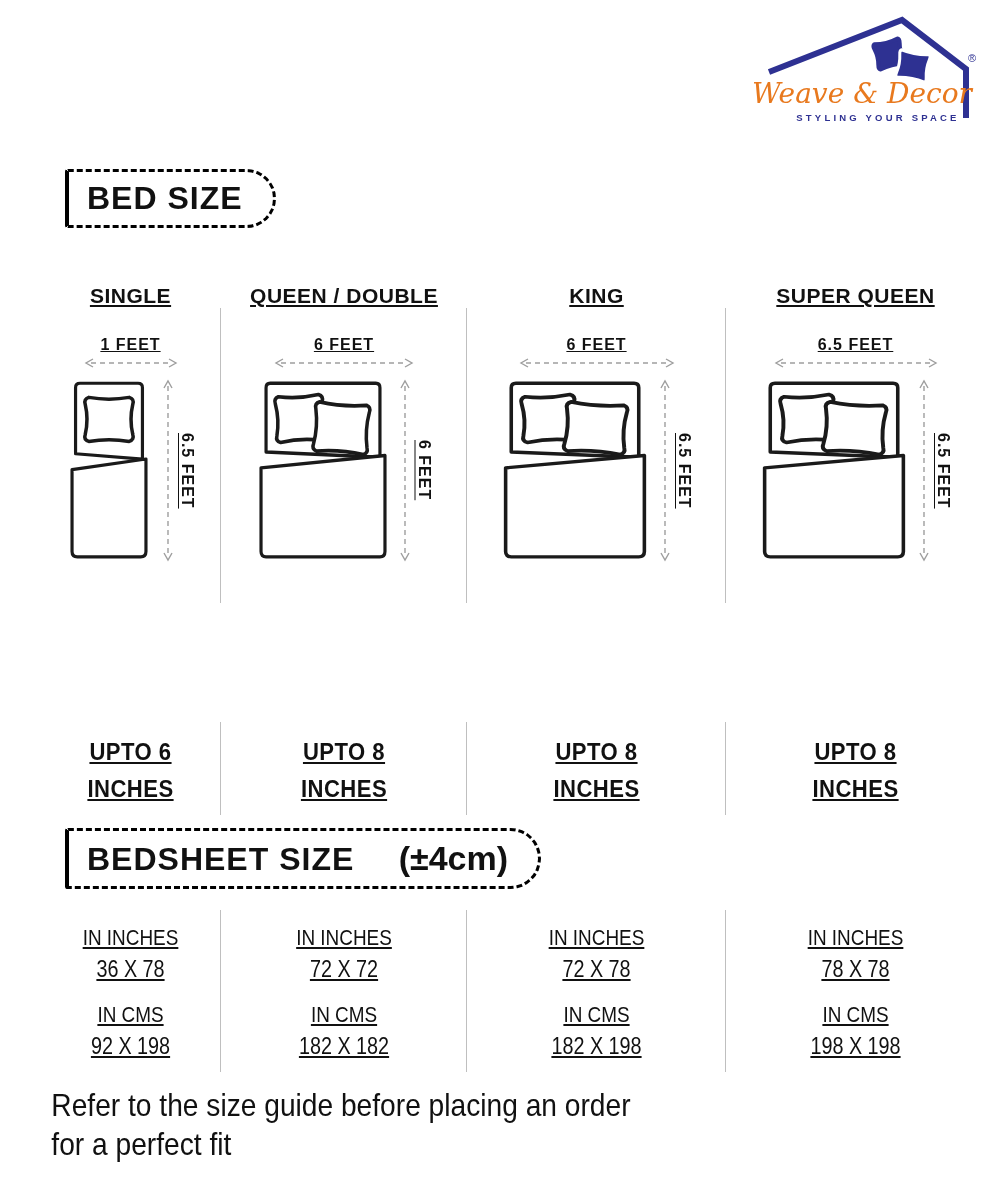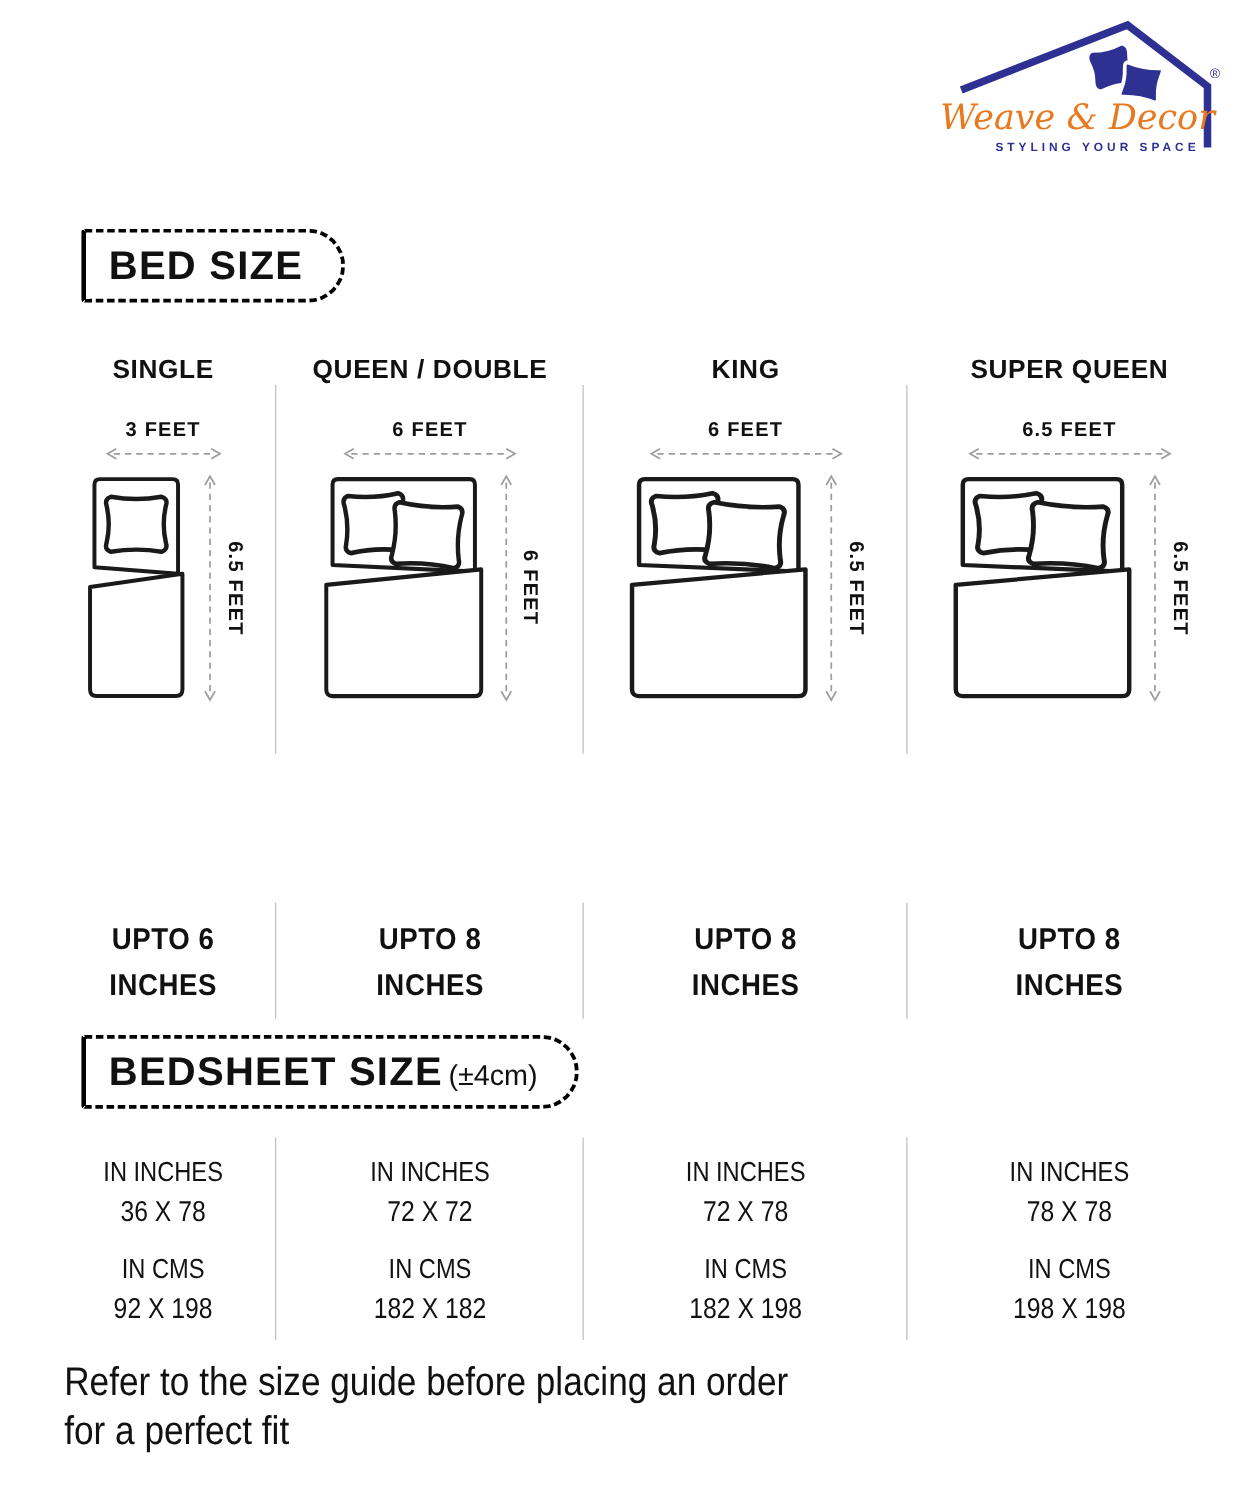--- a/index.html
+++ b/index.html
@@ -18,28 +18,28 @@
   }
 
   
   .badge {
     position:absolute; left:65px; display:inline-block;
     border:3px dashed #000; border-left:4px solid #000;
     border-radius:3px 32px 32px 3px;
     padding:8px 30px 8px 18px; background:#fff; white-space:nowrap;
   }
   .badge-text { font-size:32px; font-weight:bold; letter-spacing:1px; }
-  .badge-sub  { font-size:23px; font-weight:normal; letter-spacing:0px; }
-  #badge-bed      { top:183px; }
+  .badge-sub  { font-size:34px; font-weight:bold; letter-spacing:0px;margin-left:40px; }
+  #badge-bed      { top:169px; }
   #badge-mattress { top:625px; }
   #badge-sheet    { top:828px; }
 
   
   .grid4 { position:absolute; left:40px; width:945px; display:grid;
-           grid-template-columns:181px 246px 259px 259px; }
+           grid-template-columns:181px 246px 259px 259px;text-decoration:underline; }
 
   
   #bed-grid { top:284px; }
   .bed-col { position:relative; display:flex; flex-direction:column; align-items:center; }
   .bed-col:not(:last-child)::after {
     content:''; position:absolute; right:0; top:24px; height:295px; width:1px; background:#bfbfbf;
   }
   .bed-title { font-size:21px; font-weight:bold; letter-spacing:0.5px; height:26px; }
   .dim-w { display:flex; flex-direction:column; align-items:center; gap:3px; margin-top:26px; margin-bottom:9px; }
   .dim-w-label { font-size:16px; font-weight:bold; letter-spacing:1px; }
@@ -94,21 +94,21 @@
 
   <div class="badge" id="badge-bed">
     <span class="badge-text">BED SIZE</span>
   </div>
 
   <div class="grid4" id="bed-grid">
 
     <div class="bed-col">
       <div class="bed-title">SINGLE</div>
       <div class="dim-w">
-        <div class="dim-w-label">3 FEET</div>
+        <div class="dim-w-label">1 FEET</div>
         <svg class="arrow" width="96" height="12" viewBox="0 0 96 12">
           <line x1="8" y1="6" x2="88" y2="6"></line>
             <path d="M10 2 L3 6 L10 10"></path>
             <path d="M86 2 L93 6 L86 10"></path>
         </svg>
       </div>
       <div class="fig-row">
         <svg class="bed-svg" width="88" height="185" viewBox="0 0 100 210" preserveAspectRatio="none">
           <path d="M12 86 L12 11 Q12 6 17 6 L83 6 Q88 6 88 11 L88 92 Z" stroke-width="3.6"></path>
           <g transform="translate(50,47)">

